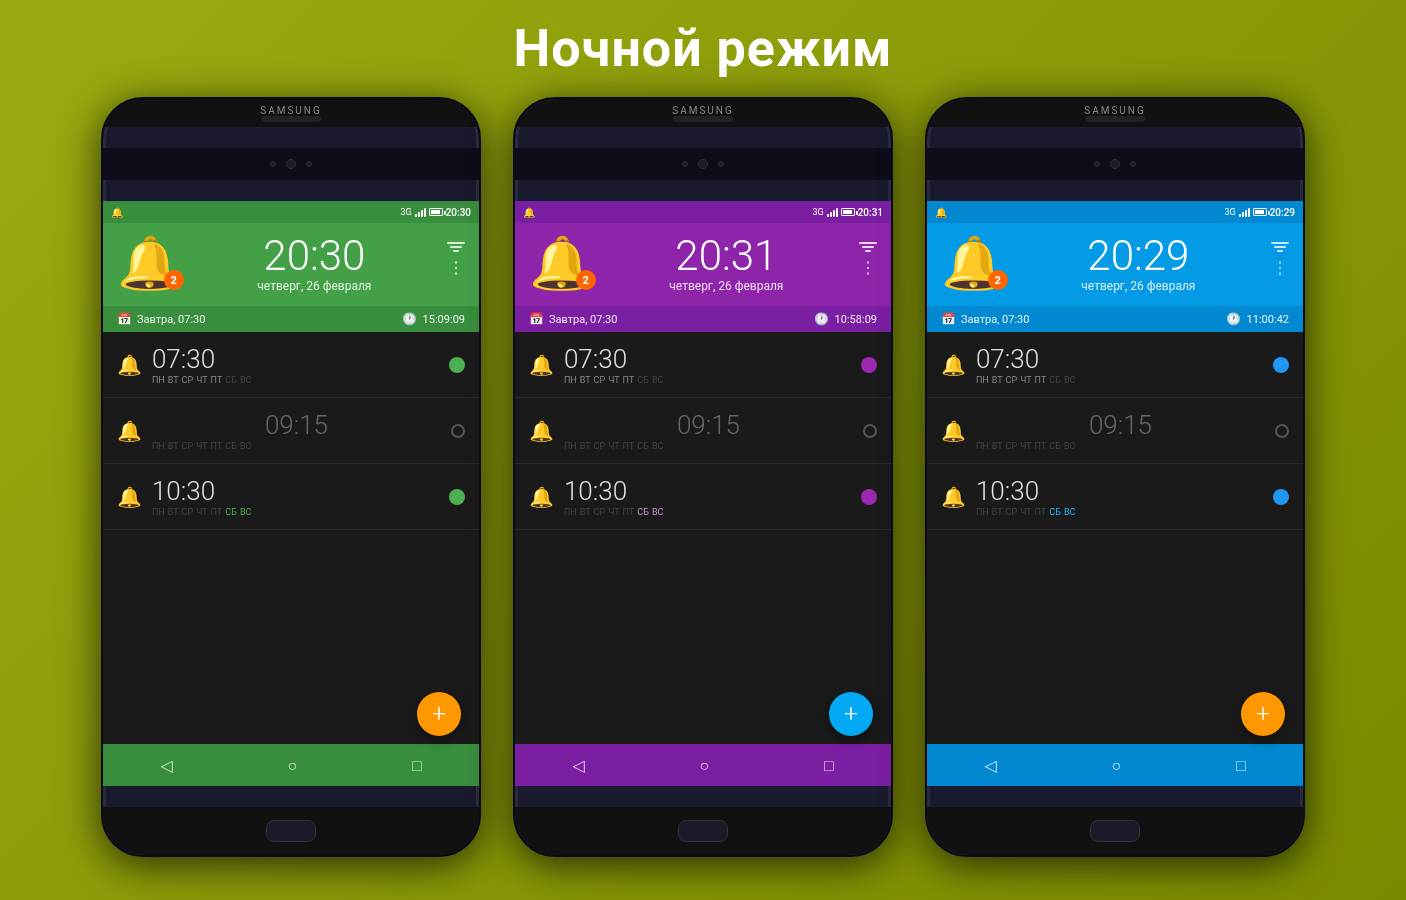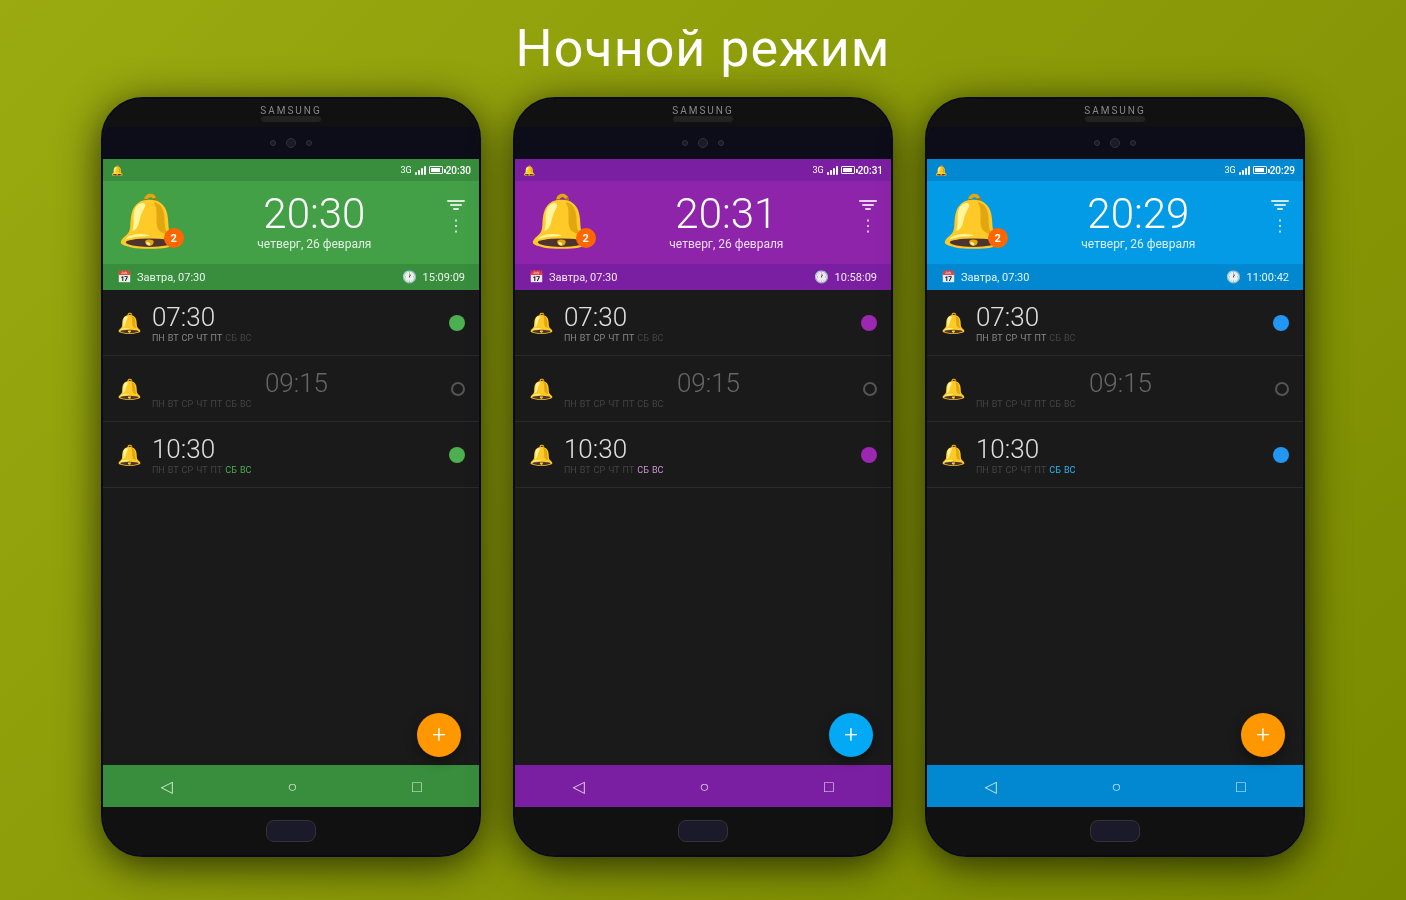--- a/index.html
+++ b/index.html
@@ -10,21 +10,21 @@
       background: linear-gradient(135deg, #9aaa10 0%, #7a8a00 100%);
       font-family: 'Roboto', Arial, sans-serif;
       overflow: hidden;
       display: flex;
       flex-direction: column;
       align-items: center;
     }
     .page-title {
       color: white;
       font-size: 52px;
-      font-weight: 400;
+      font-weight: 700;
       margin-top: 18px;
       margin-bottom: 18px;
       letter-spacing: 1px;
     }
     .phones-container {
       display: flex;
       gap: 32px;
       justify-content: center;
       align-items: flex-start;
     }
@@ -34,20 +34,21 @@
       width: 380px;
       height: 760px;
       background: #1a1a2e;
       border-radius: 42px;
       position: relative;
       box-shadow: 0 8px 40px rgba(0,0,0,0.7), inset 0 0 0 3px #2a2a3e;
       border: 2px solid #0a0a1a;
       display: flex;
       flex-direction: column;
       overflow: hidden;
+      gap: 21px;
     }
     .phone-top-bar {
       height: 28px;
       background: #111;
       border-radius: 40px 40px 0 0;
       display: flex;
       align-items: center;
       justify-content: center;
       flex-shrink: 0;
       position: relative;

